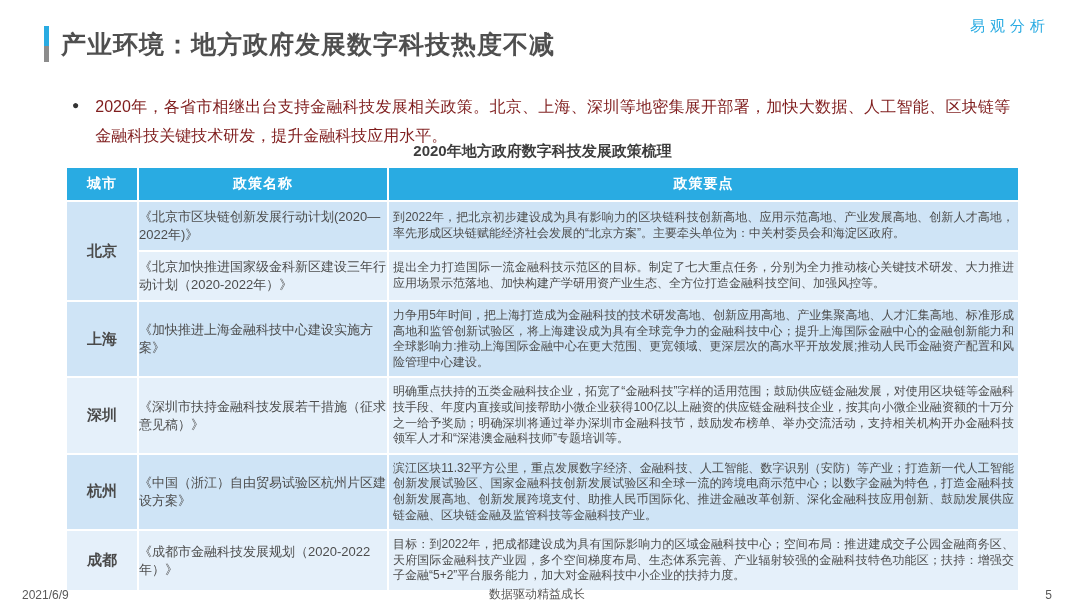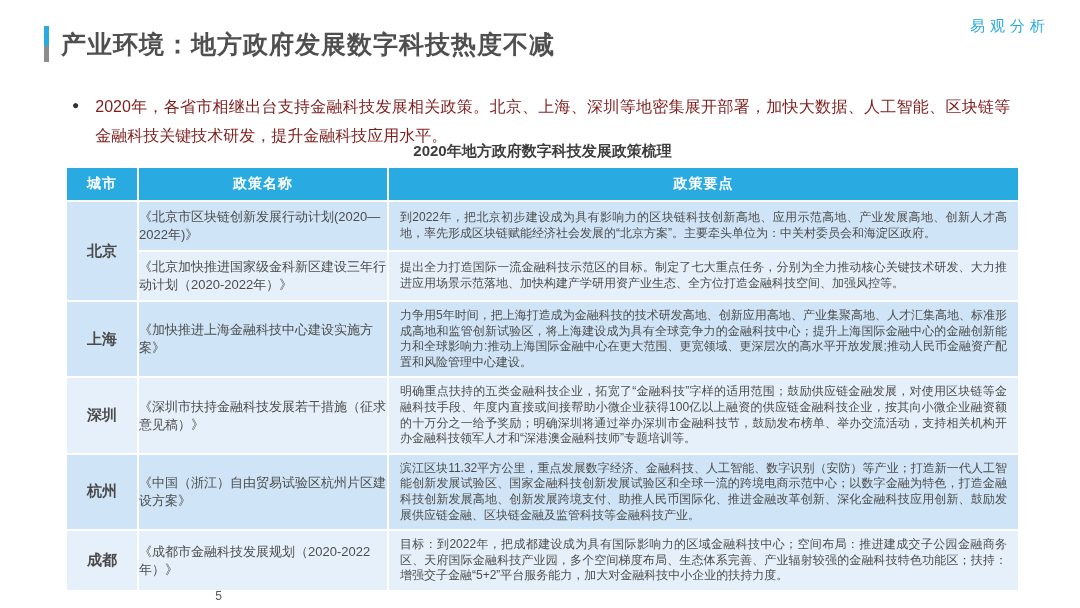--- a/index.html
+++ b/index.html
@@ -46,21 +46,21 @@
     border:14px solid #BBDFF5;}
 
   
   table.policy{position:absolute;top:166px;left:65px;width:955px;border-collapse:collapse;
     table-layout:fixed;}
   table.policy td,table.policy th{border:2px solid #fff;vertical-align:middle;}
   th.hdr{background:var(--accent-blue);color:#fff;font-size:14px;font-weight:700;
     height:34px;text-align:center;letter-spacing:1px;}
   td.city{ text-align:center;font-size:15px;font-weight:700;color:#4a4a4a;}
   td.name{ font-size:13px;color:var(--text-dark);line-height:18px;padding:6px 0;}
-  td.points{font-size:12px;color:var(--text-dark);line-height:15.6px;padding:6px 11px;
+  td.points{font-size:12px;color:var(--text-dark);line-height:15.6px;padding:6px 4px;
     text-align:justify;}
   tr.shade-a td{background:var(--row-dark);}
   tr.shade-b td{background:var(--row-light);}
   td.cityspan-a{background:var(--row-dark) !important;}
   td.cityspan-b{background:var(--row-light) !important;}
 
   
   .footer{position:absolute;left:22px;right:28px;bottom:5px;display:flex;
     align-items:center;font-size:12px;color:#595959;}
   .footer .date{width:200px;text-align:left;}
@@ -136,16 +136,18 @@
         </tr>
         <tr class="shade-b">
           <td rowspan="1" class="city cityspan-b">成都</td>
           <td class="name">《成都市金融科技发展规划（2020-2022年）》</td>
           <td class="points">目标：到2022年，把成都建设成为具有国际影响力的区域金融科技中心；空间布局：推进建成交子公园金融商务区、天府国际金融科技产业园，多个空间梯度布局、生态体系完善、产业辐射较强的金融科技特色功能区；扶持：增强交子金融“5+2”平台服务能力，加大对金融科技中小企业的扶持力度。</td>
         </tr>
       </tbody>
   </table>
 
   <div class="footer">
+    <span class="date">2021/6/9</span>
+    <span class="slogan">数据驱动精益成长</span>
     <span class="pageno">5</span>
   </div>
 
 </div>
 
 </body></html>

